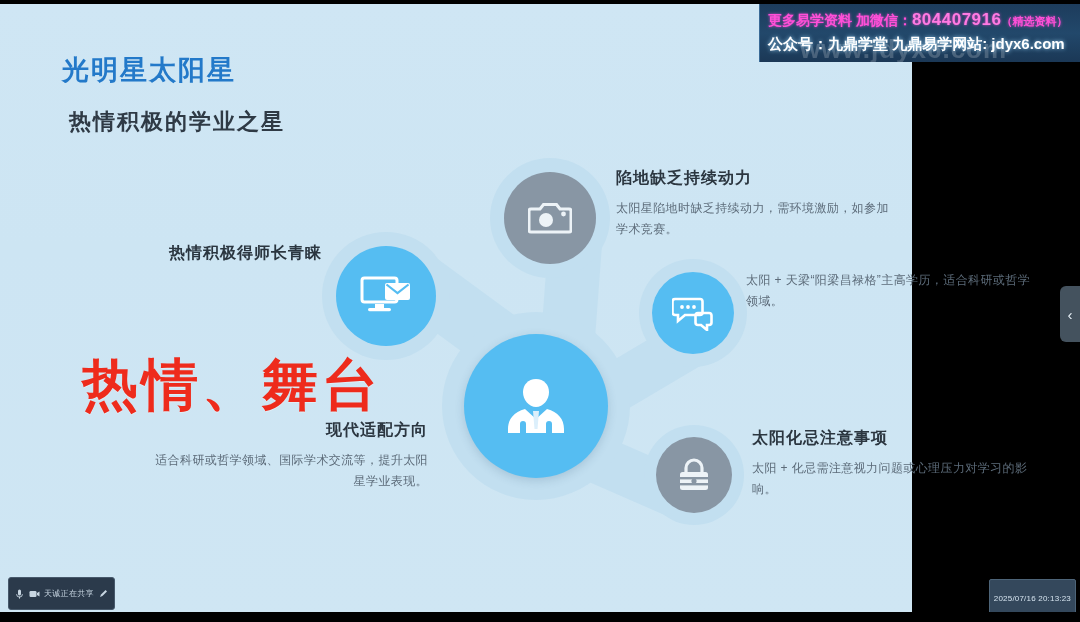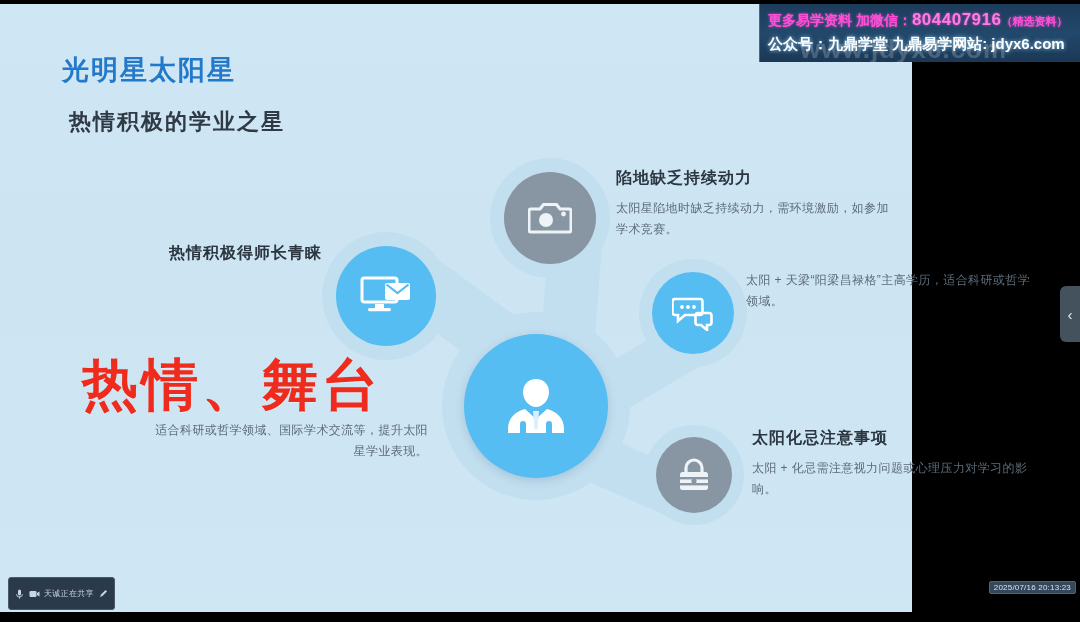--- a/index.html
+++ b/index.html
@@ -186,22 +186,22 @@
     color: #c8d6e2;
   }
   #share-bar .txt {
     font-size: 8px;
     color: #c8d6e2;
     white-space: nowrap;
     letter-spacing: .3px;
   }
   #timestamp {
     position: absolute;
-    right: 4px; bottom: 28px;
-    padding: 1px 4px;
+    right: 4px; bottom: 4px;
+    padding: 14px 4px;
     background: #34485c;
     border: 1px solid #4d6478;
     border-radius: 2px;
     font-size: 8px;
     color: #d5e3ee;
     letter-spacing: .2px;
     z-index: 35;
     white-space: nowrap;
   }
 </style>
@@ -286,20 +286,21 @@
           <path d="M30 36 h6 l-1.5 18 h-3 z" fill="#dceffb"></path>
         </svg>
       </span>
     </div>
 
     <div class="block right-align" id="blk-teacher">
       <h3>热情积极得师长青睐</h3>
     </div>
 
     <div class="block right-align" id="blk-modern">
+      <h3>现代适配方向</h3>
       <p>适合科研或哲学领域、国际学术交流等，提升太阳星学业表现。</p>
     </div>
 
     <div class="block" id="blk-lack">
       <h3>陷地缺乏持续动力</h3>
       <p>太阳星陷地时缺乏持续动力，需环境激励，如参加学术竞赛。</p>
     </div>
 
     <div class="block" id="blk-geju">
       <p>太阳 + 天梁“阳梁昌禄格”主高学历，适合科研或哲学领域。</p>

